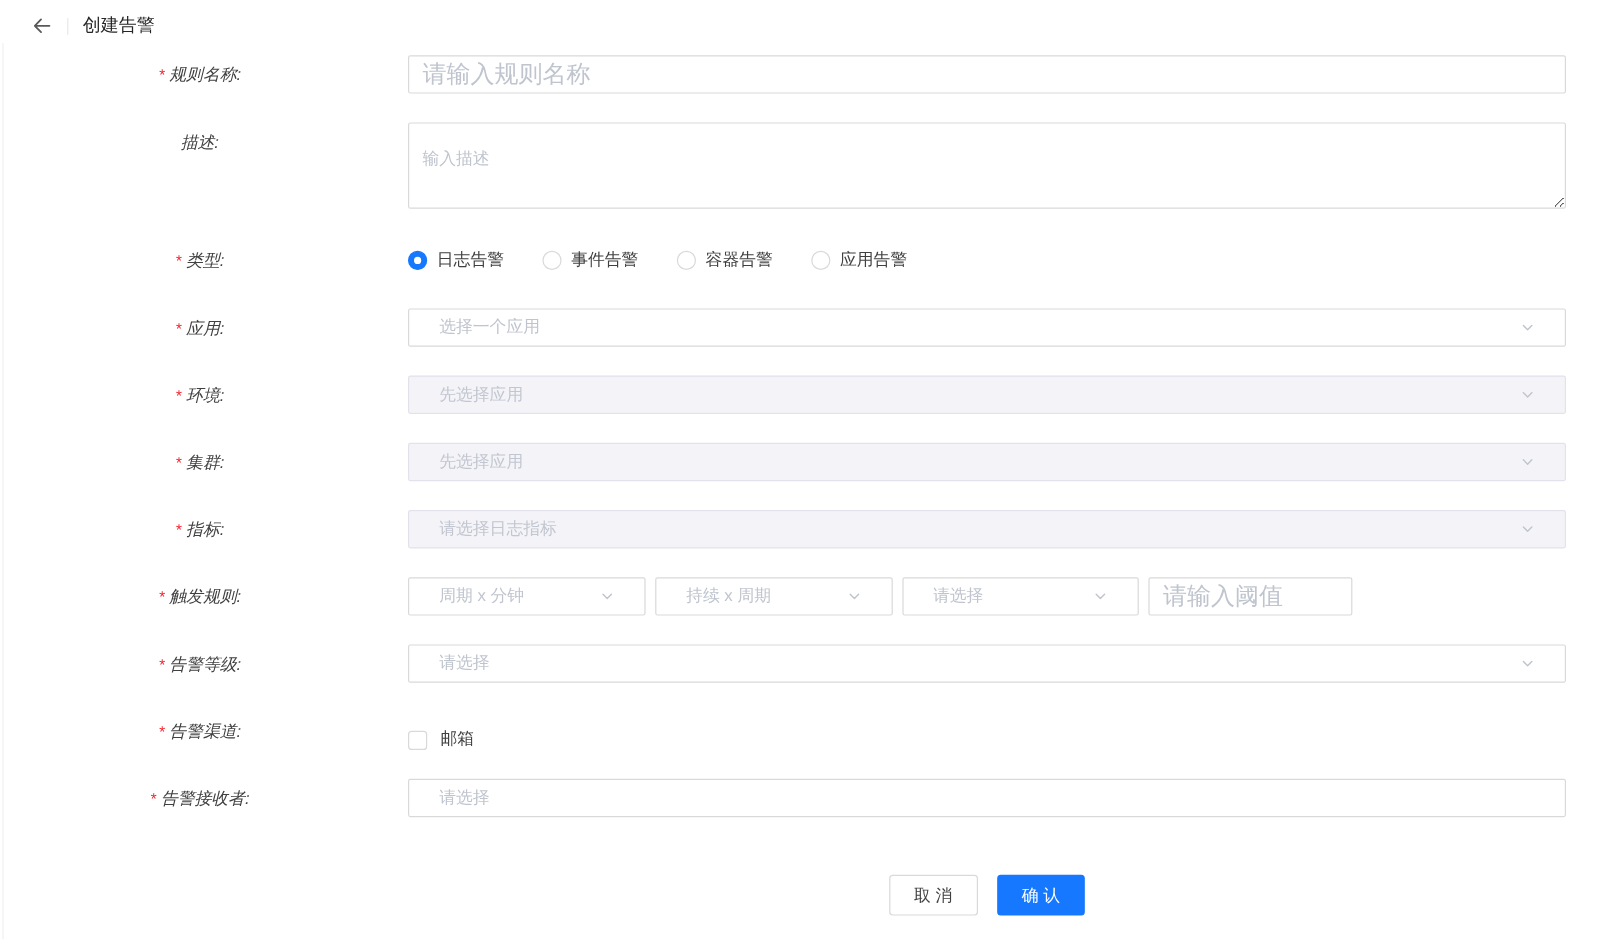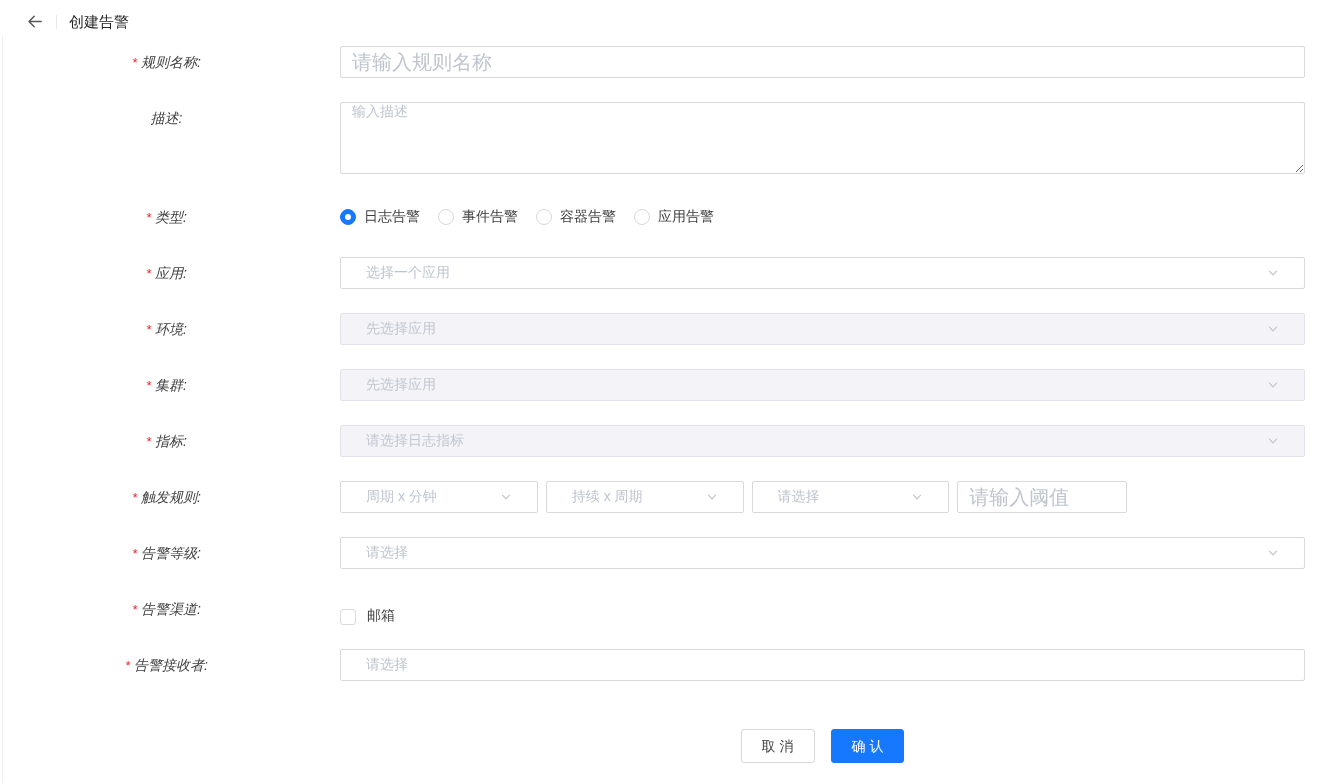--- a/index.html
+++ b/index.html
@@ -57,26 +57,26 @@
     padding: 0 25px; cursor: pointer;
   }
   .ctl-select .ph { color: #bfc4ce; flex: 1; overflow: hidden; white-space: nowrap; }
   .ctl-select.disabled { background: #f4f4f8; border-color: #e1e2ea; cursor: not-allowed; }
   .ctl-select.disabled .ph { color: #c2c6d0; }
   .chevron { flex: none; margin-left: 8px; display: flex; align-items: center; }
 
   textarea.ctl-textarea {
     width: 965px; height: 72px;
     border: 1px solid #d9d9d9; border-radius: 2px;
-    padding: 0 11px; font-size: 14px; font-family: inherit;
+    padding: 21px 11px; font-size: 14px; font-family: inherit;
     color: #333; resize: both; outline: none;
   }
 
   
-  .radio-group { display: flex; align-items: center; height: 32px; gap: 18px; }
+  .radio-group { display: flex; align-items: center; height: 32px; gap: 32px; }
   .radio { display: flex; align-items: center; gap: 8px; cursor: pointer; }
   .radio-dot {
     width: 16px; height: 16px; border-radius: 50%;
     border: 1px solid #d9d9d9; background: #fff; position: relative; flex: none;
   }
   .radio.checked .radio-dot { background: #1677ff; border-color: #1677ff; }
   .radio.checked .radio-dot::after {
     content: ""; position: absolute; left: 50%; top: 50%;
     width: 6px; height: 6px; border-radius: 50%; background: #fff;
     transform: translate(-50%, -50%);

